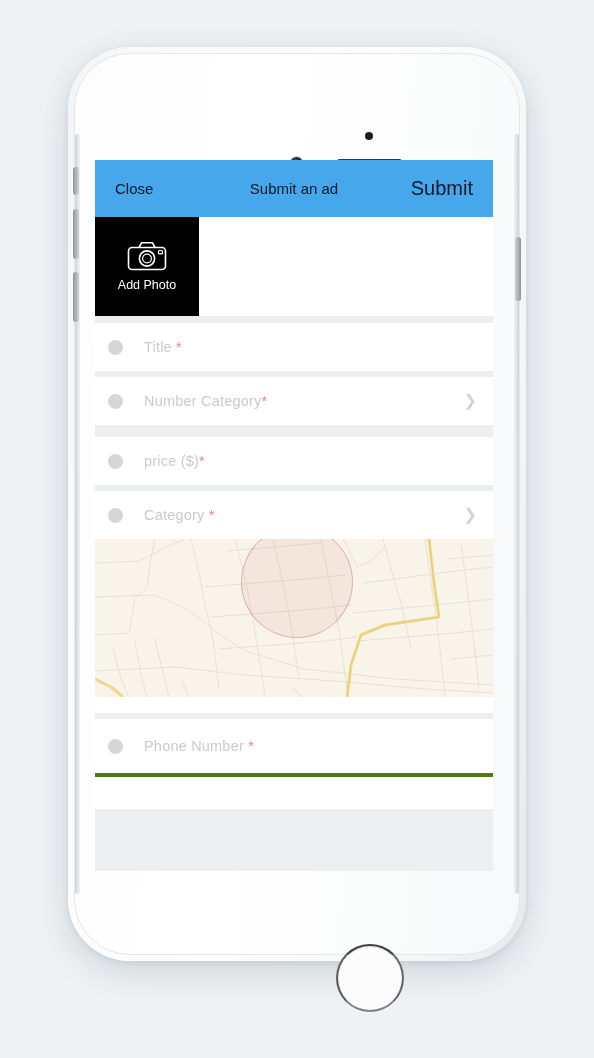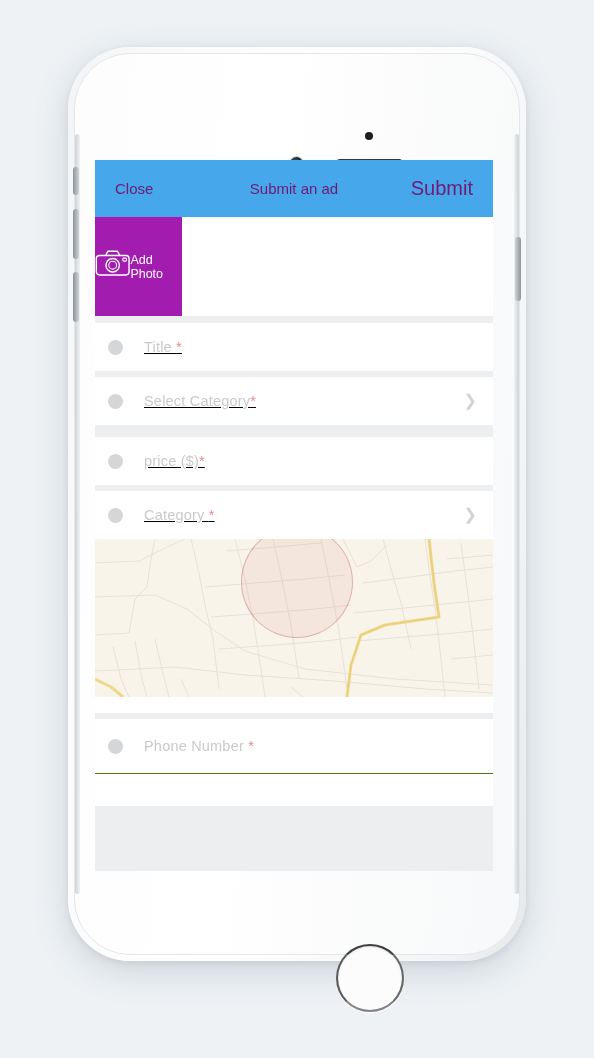--- a/index.html
+++ b/index.html
@@ -60,46 +60,46 @@
     border-bottom-color:#7a7a7c;opacity:.85;}
 
   
   .screen{
     position:absolute;left:95px;top:160px;width:398px;height:711px;
     background:#eceef0;overflow:hidden;
   }
 
   
   .navbar{
-    position:relative;height:57px;background:#46a7ea;color:#701a75;
+    position:relative;height:57px;background:#46a7ea;color:#0f172a;
     display:flex;align-items:center;
   }
   .nav-left{position:absolute;left:20px;font-size:15px;}
   .nav-title{width:100%;text-align:center;font-size:15px;}
   .nav-right{position:absolute;right:20px;font-size:20px;}
 
   
   .photo-strip{background:#ffffff;height:99px;position:relative;}
   .add-photo{
-    position:absolute;left:0;top:0;width:87px;height:99px;background:#a21caf;
-    display:flex;align-items:center;justify-content:center;
+    position:absolute;left:0;top:0;width:104px;height:99px;background:#000000;
+    display:flex;flex-direction:column;align-items:center;justify-content:center;
   }
   .cam-ico{width:40px;height:30px;margin-bottom:7px;}
   .add-photo-label{color:#ffffff;font-size:12.5px;}
 
   .gap{background:#eceef0;height:7px;}
   .gap-sm{background:#eceef0;height:6px;}
 
   
   .row{
     background:#ffffff;height:48px;position:relative;display:flex;align-items:center;
-    border-bottom:1px solid #4d7c0f;
+    border-bottom:4px solid #4d7c0f;
   }
   .row.tall{height:54px;}
-  .row.no-border{border-bottom:none;text-decoration:underline;}
+  .row.no-border{border-bottom:none;}
   .bullet{
     width:15px;height:15px;border-radius:50%;background:#d5d6d8;margin-left:13px;flex:0 0 auto;
   }
   .ph{margin-left:21px;font-size:14.5px;color:#c9cacc;letter-spacing:.2px;}
   .req{color:#e8888f;font-size:14.5px;}
   .chev{
     position:absolute;right:16px;top:50%;transform:translateY(-50%);
     font-size:16px;color:#d2d3d5;line-height:1;
   }
 
@@ -162,21 +162,21 @@
 
     <div class="row no-border">
       <div class="bullet"></div>
       <div class="ph"><span>Title </span><span class="req">*</span></div>
     </div>
 
     <div class="gap-sm"></div>
 
     <div class="row no-border">
       <div class="bullet"></div>
-      <div class="ph"><span>Select Category</span><span class="req">*</span></div>
+      <div class="ph"><span>Number Category</span><span class="req">*</span></div>
       <div class="chev">❯</div>
     </div>
 
     <div class="gap-sm"></div>
 
 
     <div class="gap-sm"></div>
 
     <div class="row no-border">
       <div class="bullet"></div>

